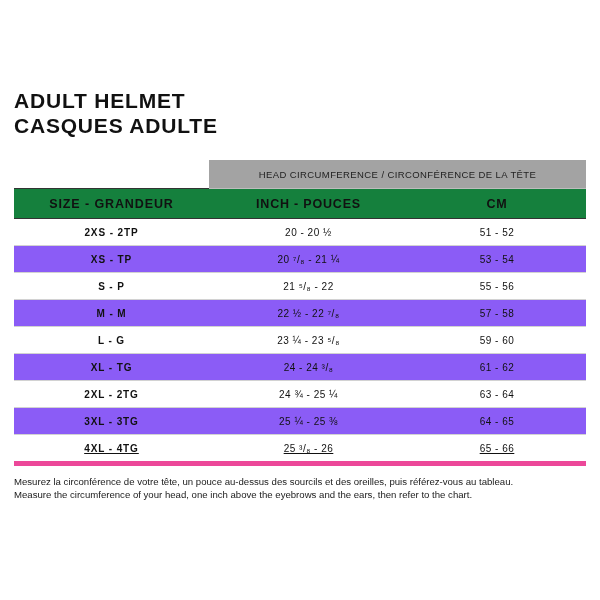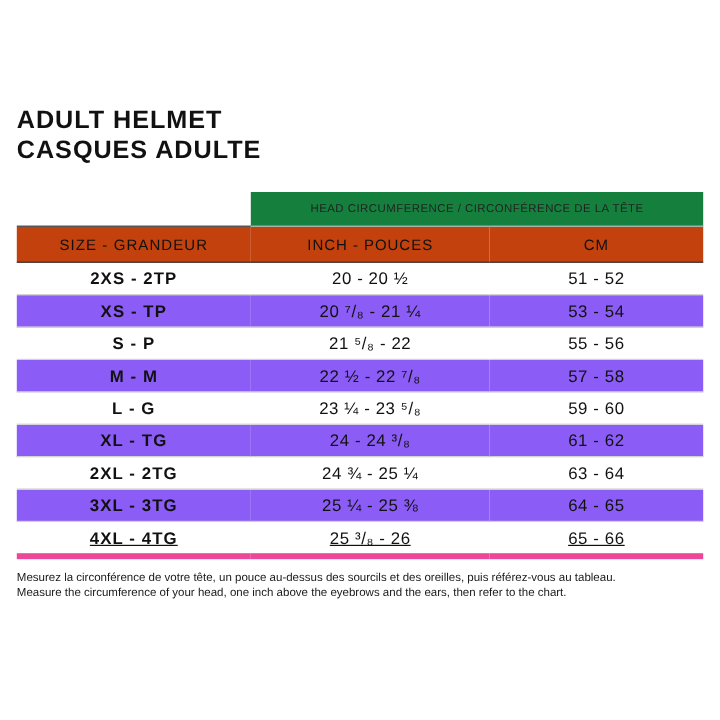--- a/index.html
+++ b/index.html
@@ -43,48 +43,48 @@
   }
   .col-size { width: 195px; }
   .col-inch { width: 199px; }
   .col-cm  { width: 178px; }
 
   .hdr-blank {
     background: #ffffff;
     border: none;
   }
   .hdr-circum {
-    background: #15803d;
+    background: #a3a3a3;
     text-align: center;
     font-size: 9.5px;
     letter-spacing: 0.4px;
     color: #222222;
     height: 28px;
     vertical-align: middle;
     border-bottom: 1px solid #bdbdbd;
   }
   .hdr-row2 td {
     height: 29px;
     vertical-align: middle;
     text-align: center;
     font-size: 12.5px;
-    font-weight: normal;
+    font-weight: bold;
     letter-spacing: 0.8px;
     border-top: 1px solid #333333;
     border-bottom: 1px solid #333333;
-    background: #c2410c;
+    background: #15803d;
   }
   .hdr-row2 td.col-size {
     letter-spacing: 0.9px;
   }
   tbody tr td {
     height: 26px;
     vertical-align: middle;
     text-align: center;
-    font-size: 14px;
+    font-size: 10px;
     letter-spacing: 0.5px;
     border-bottom: 1px solid #d2d2d2;
   }
   tbody tr td.cell-size {
     font-weight: bold;
     letter-spacing: 0.9px;
   }
   tbody tr.shade td {
     background: #8b5cf6;
   }

